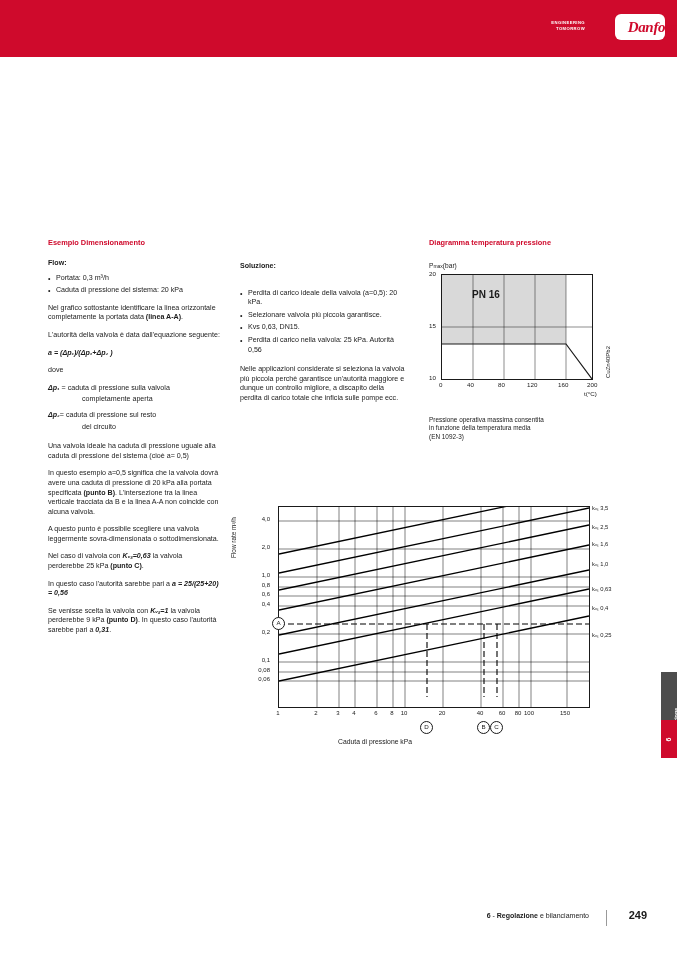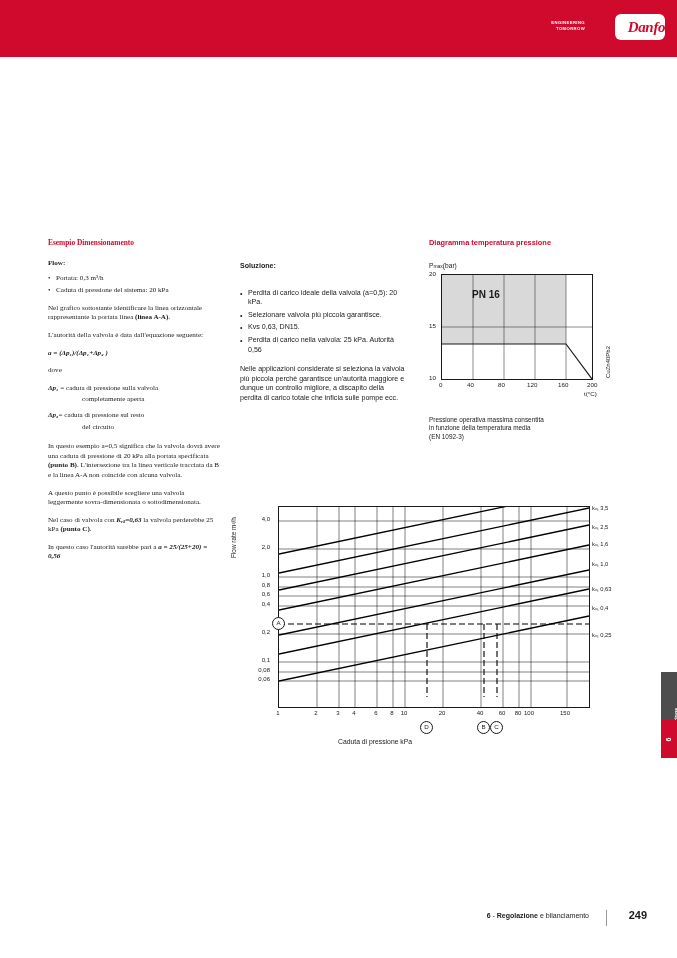--- a/index.html
+++ b/index.html
@@ -47,21 +47,21 @@
     width:70px;text-align:left;
   }
   .side-num{
     position:absolute;right:0;top:720px;width:16px;height:38px;
     background:#cf0a2c;color:#fff;font-size:7px;font-weight:bold;
     display:flex;align-items:center;justify-content:center;
   }
   .side-num span{transform:rotate(-90deg);display:block;}
   
   .col{position:absolute;font-size:7.1px;line-height:9.6px;color:#1a1a1a;}
-  .col1{left:48px;top:238px;width:172px;font-family:Liberation Serif, serif;}
+  .col1{left:48px;top:238px;width:172px;}
   .col2{left:240px;top:262px;width:165px;}
   .col3{left:429px;top:238px;width:200px;}
   h3.red{
     color:#cf0a2c;font-size:7.4px;font-weight:bold;margin:0 0 11px 0;
     line-height:10px;
   }
   .bold{font-weight:bold;}
   p{margin:0 0 8px 0;}
   ul{margin:0 0 8px 0;padding:0;list-style:none;}
   ul li{
@@ -147,36 +147,38 @@
     <span>6</span>
   </div>
 
 <div class="col col1">
   <h3 class="red">Esempio Dimensionamento</h3>
   <p class="bold" style="margin-bottom:5px;">Flow:</p>
   <ul>
     <li>Portata: 0,3 m³/h</li>
     <li>Caduta di pressione del sistema: 20 kPa</li>
   </ul>
-  <p><span>Nel grafico sottostante identificare la linea orizzontale rappresentante la portata linea </span><span class="bold">(linea A-A)</span><span>.</span></p>
+  <p><span>Nel grafico sottostante identificare la linea orizzontale completamente la portata data </span><span class="bold">(linea A-A)</span><span>.</span></p>
   <p>L'autorità della valvola è data dall'equazione seguente:</p>
   <p class="eq">a = (Δp₁)/(Δp₁+Δp₂ )</p>
   <p>dove</p>
   <p style="margin-bottom:2px;"><span class="eq">Δp₁</span> <span>= caduta di pressione sulla valvola</span></p>
   <p style="margin-bottom:6px;">
       <span class="indent">completamente aperta</span>
     </p>
   <p style="margin-bottom:2px;"><span class="eq">Δp₂</span><span>=  caduta di pressione sul resto</span></p>
   <p style="margin-bottom:10px;">
       <span class="indent">del circuito</span>
     </p>
+  <p>Una valvola ideale ha caduta di pressione uguale alla caduta di pressione del sistema (cioè a= 0,5)</p>
   <p><span>In questo esempio a=0,5 significa che la valvola dovrà avere una caduta di pressione di 20 kPa alla portata specificata </span><span class="bold">(punto B)</span><span>. L'intersezione tra la linea verticale tracciata da B e la linea A-A non coincide con alcuna valvola.</span></p>
   <p>A questo punto è possibile scegliere una valvola leggermente sovra-dimensionata o sottodimensionata.</p>
   <p><span>Nel caso di valvola con </span><span class="bold eq">Kᵥₛ=0,63</span><span> la valvola perderebbe 25 kPa </span><span class="bold">(punto C)</span><span>.</span></p>
   <p><span>In questo caso l'autorità sarebbe pari a </span><span class="eq">a = 25/(25+20) = 0,56</span></p>
+  <p><span>Se venisse scelta la valvola con </span><span class="bold eq">Kᵥₛ=1</span><span> la valvola perderebbe 9 kPa </span><span class="bold">(punto D)</span><span>. In questo caso l'autorità sarebbe pari a </span><span class="bold eq">0,31</span><span>.</span></p>
 </div>
 
 <div class="col col2">
   <p class="bold" style="margin-bottom:17px;">Soluzione:</p>
   <ul>
     <li>Perdita di carico ideale della valvola (a=0,5): 20 kPa.</li>
     <li>Selezionare valvola più piccola garantisce.</li>
     <li>Kvs 0,63, DN15.</li>
     <li>Perdita di carico nella valvola: 25 kPa. Autorità 0,56</li>
   </ul>

